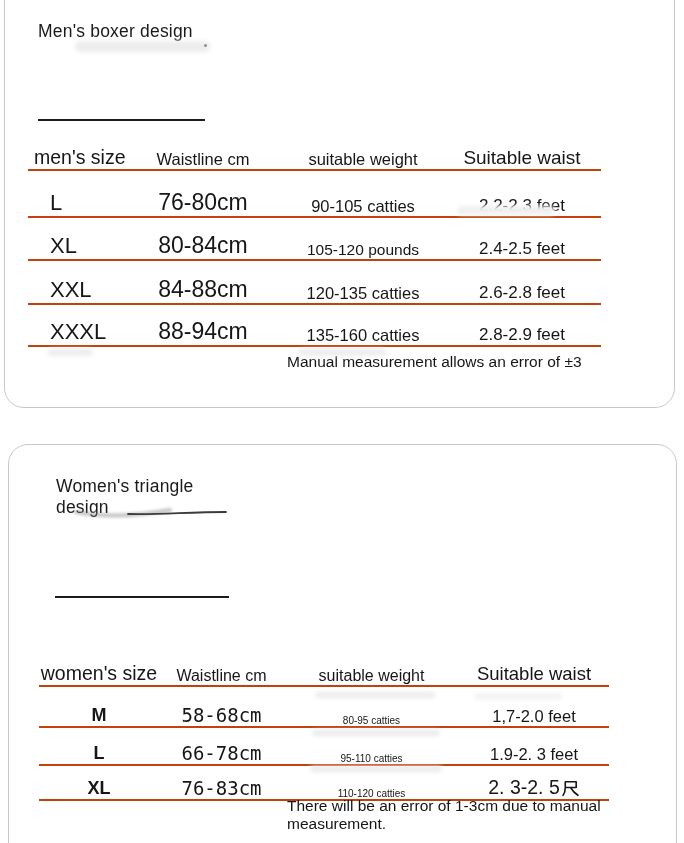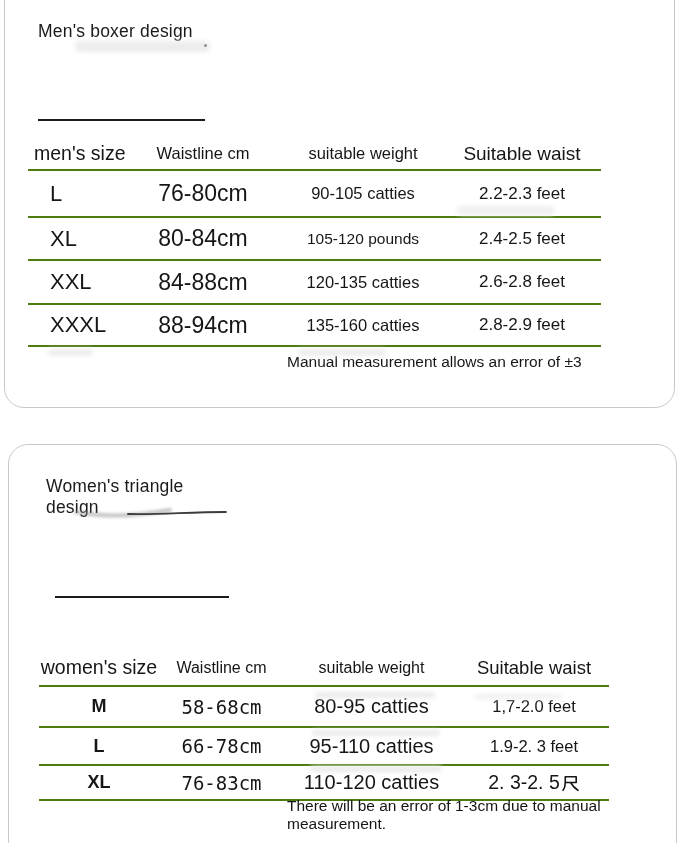--- a/index.html
+++ b/index.html
@@ -11,33 +11,33 @@
   .abs{position:absolute;}
   .card{
     position:absolute;background:#ffffff;
     border:1px solid #c9c9c9;border-radius:20px;
   }
   #card1{left:4px;top:-28px;width:669px;height:434px;}
   #card2{left:8px;top:444px;width:667px;height:426px;}
 
   .card-title{color:#1a1a1a;letter-spacing:.2px;}
   #title1{left:38px;top:21px;font-size:17.5px;text-align:center;}
-  #title2{left:46px;top:476px;width:178px;font-size:17.5px;line-height:21px;}
+  #title2{left:56px;top:476px;width:178px;font-size:17.5px;line-height:21px;}
 
   .line{position:absolute;background:#1c1c1c;}
   #underline1{left:38px;top:119px;width:167px;height:2px;}
   #underline2{left:55px;top:596px;width:174px;height:2px;}
 
   .smudge{position:absolute;background:#ededed;border-radius:5px;filter:blur(2px);}
   #dot1{position:absolute;left:204px;top:44px;width:3px;height:3px;background:#8f8f8f;border-radius:50%;filter:none;}
 
   .tbl{position:absolute;}
   #table1{left:28px;top:138px;width:573px;}
   #table2{left:39px;top:650px;width:570px;}
-  .trow{display:flex;align-items:center;border-bottom:2px solid #4d7c0f;box-sizing:border-box;}
+  .trow{display:flex;align-items:flex-end;border-bottom:2px solid #c2410c;box-sizing:border-box;}
   .cell{box-sizing:border-box;text-align:center;white-space:nowrap;}
 
   
   #table1 .c1{width:95px;text-align:left;}
   #table1 .c2{width:160px;}
   #table1 .c3{width:160px;}
   #table1 .c4{flex:1;}
   #table1 .hrow{height:33px;}
   #table1 .hrow .c1{font-size:19.5px;padding-left:6px;}
   #table1 .hrow .c2{font-size:16.5px;}
@@ -57,21 +57,21 @@
   #table2 .c3{width:175px;}
   #table2 .c4{flex:1;}
   #table2 .hrow{height:37px;}
   #table2 .hrow .c1{font-size:19.5px;}
   #table2 .hrow .c2{font-size:16px;}
   #table2 .hrow .c3{font-size:16px;}
   #table2 .hrow .c4{font-size:18.5px;}
   #table2 .r1{height:41px;} #table2 .r2{height:38px;} #table2 .r3{height:35px;}
   #table2 .drow .c1{font-size:18px;font-weight:700;}
   #table2 .drow .c2{font-family:"DejaVu Sans Mono",monospace;font-size:19px;}
-  #table2 .drow .c3{font-size:20px;}
+  #table2 .drow .c3{font-size:10px;}
   #table2 .drow .c4{font-size:16.5px;}
   #table2 .r3 .c4{font-size:19.5px;}
 
   .note{position:absolute;color:#161616;}
   #note1{left:287px;top:353px;font-size:15.5px;white-space:nowrap;}
   #note2{left:287px;top:797px;width:352px;font-size:15.5px;line-height:18px;}
 
   .chi-svg{display:inline-block;vertical-align:-3px;margin-left:1px;}
   #scribble{left:70px;top:502px;}
 </style>

